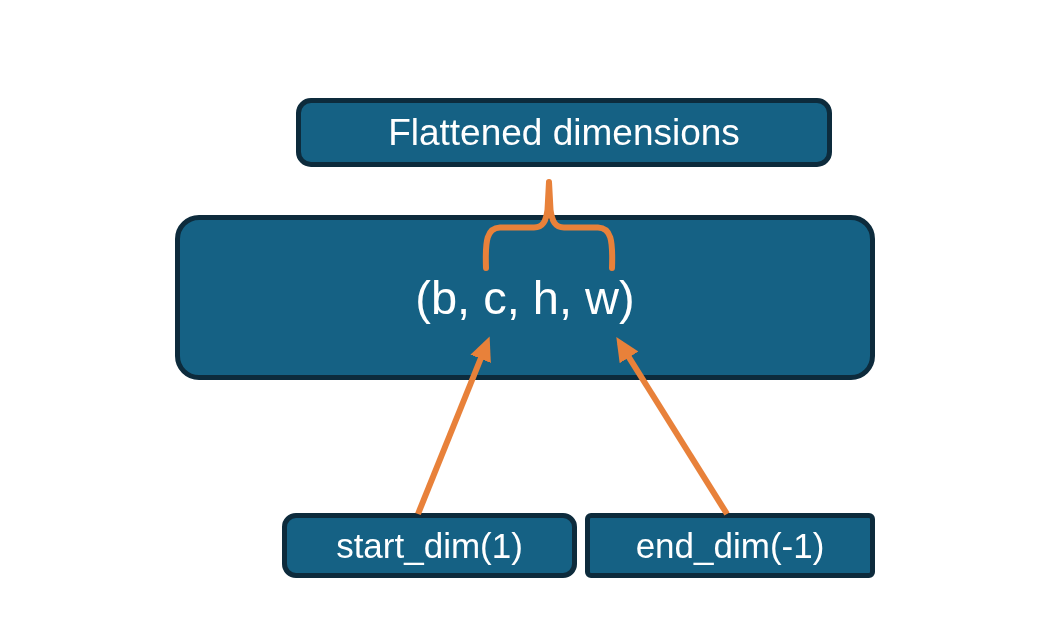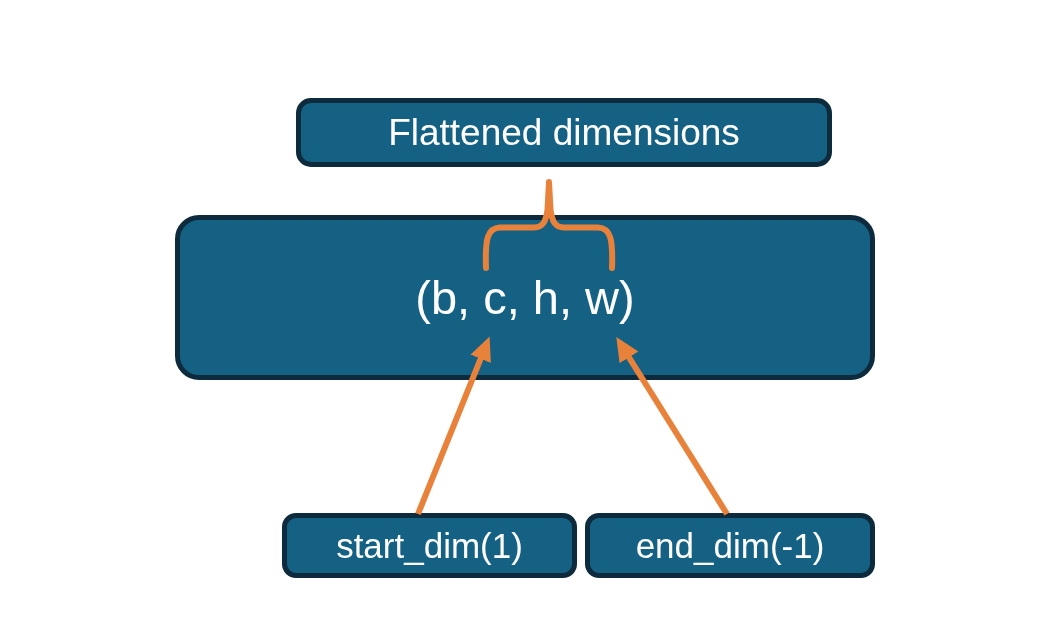--- a/index.html
+++ b/index.html
@@ -43,21 +43,21 @@
   .node-start {
     left: 268px; top: 513px;
     width: 295px; height: 65px;
     border-radius: 14px;
     font-size: 35px;
     margin-left: 14px;
   }
   .node-end {
     left: 585px; top: 513px;
     width: 290px; height: 65px;
-    border-radius: 14px;
+    border-radius: 6px;
     font-size: 35px;
   }
   .overlay {
     position: absolute;
     left: 0; top: 0;
     width: 1038px;
     height: 632px;
     z-index: 5;
     pointer-events: none;
   }

